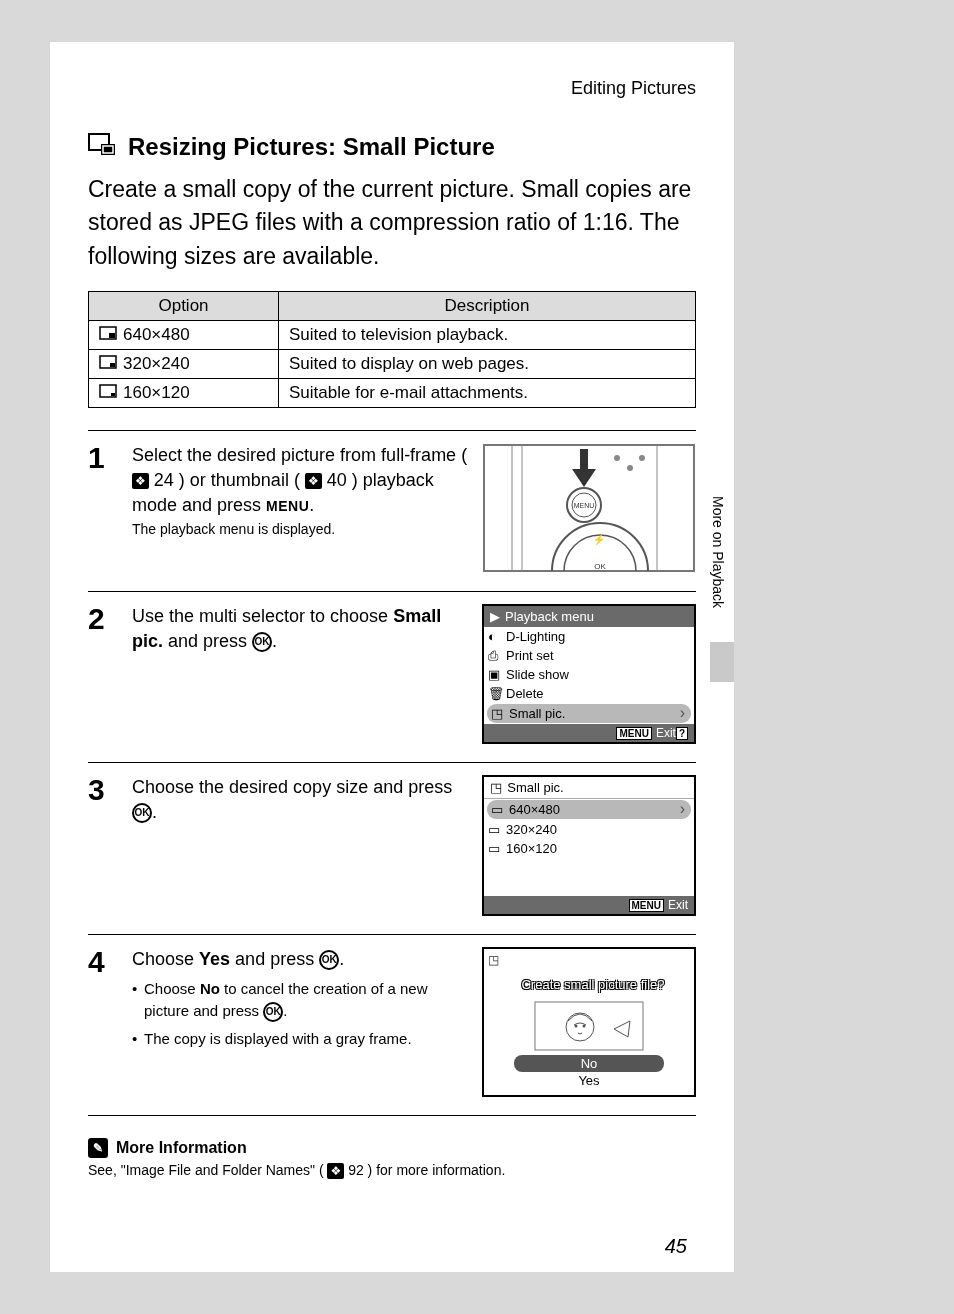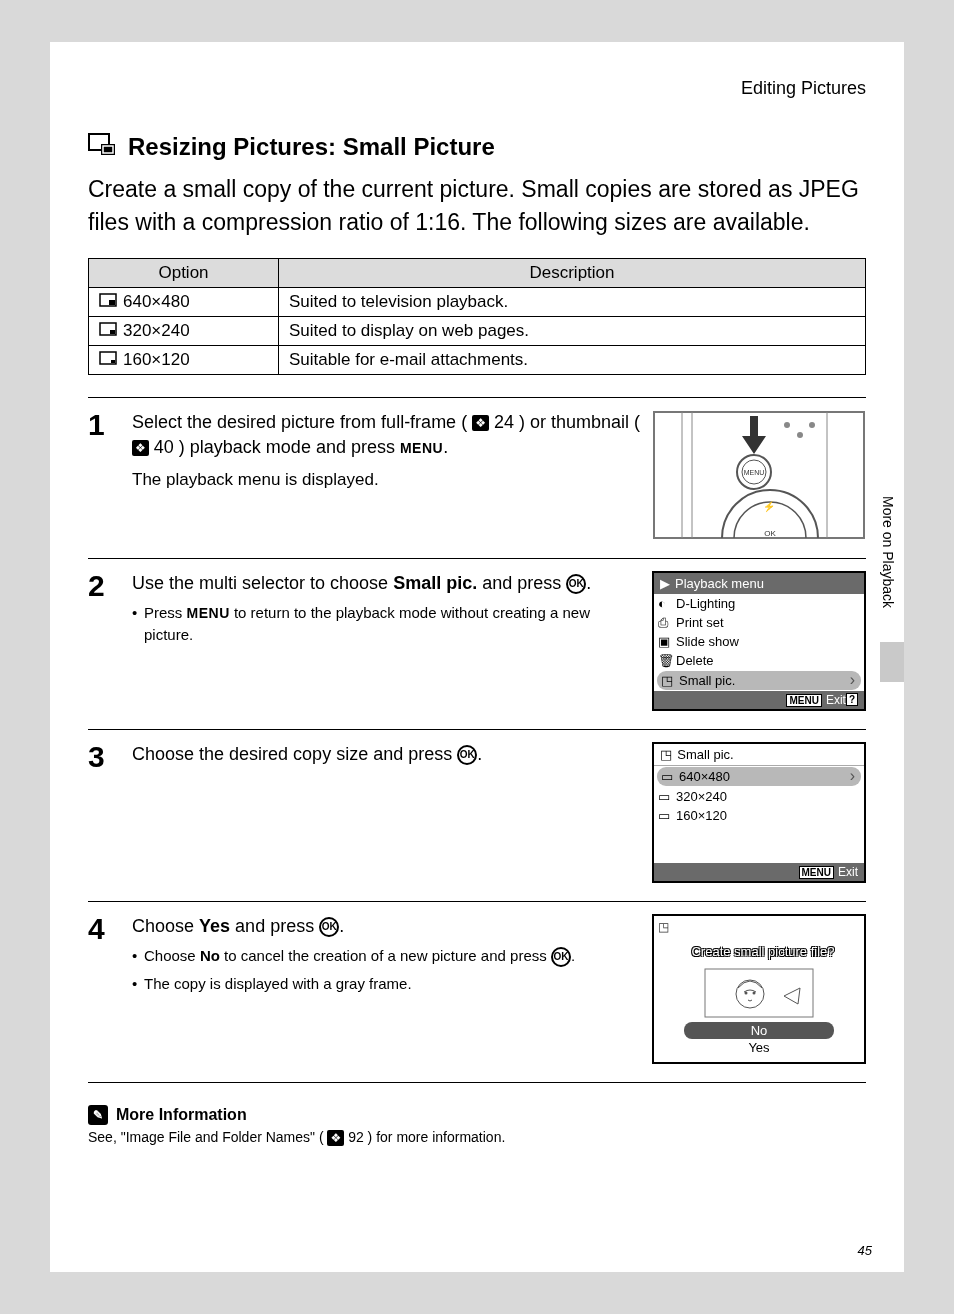--- a/index.html
+++ b/index.html
@@ -9,21 +9,21 @@
     width: 954px;
     height: 1314px;
     position: relative;
     overflow: hidden;
   }
   .page {
     background: #fff;
     position: absolute;
     left: 50px;
     top: 42px;
-    width: 854px;
+    width: 684px;
     height: 1230px;
     padding: 36px 38px 20px 38px;
   }
   .header-label {
     text-align: right;
     font-size: 18px;
     color: #000;
     margin-bottom: 34px;
   }
   .title-row {
@@ -84,23 +84,22 @@
     flex: 1;
     display: flex;
     gap: 10px;
   }
   .step-text {
     flex: 1;
     font-size: 18px;
     line-height: 1.4;
   }
   .step-sub {
-    font-size: 17px;
-    color: #000;
-    margin-top: 8px;
+    font-size: 14px;
+    color: #000;
     line-height: 1.45;
   }
   .step-bullet {
     font-size: 15px;
     margin-top: 6px;
     padding-left: 12px;
     position: relative;
     line-height: 1.45;
   }
   .step-bullet::before {
@@ -295,24 +294,24 @@
     width: 20px; height: 20px;
     background: #000;
     color: #fff;
     border-radius: 3px;
     align-items: center;
     justify-content: center;
     font-size: 12px;
   }
   .page-num {
     position: absolute;
-    right: 32px;
+    right: 47px;
     bottom: 14px;
     font-style: italic;
-    font-size: 13px;
+    font-size: 20px;
   }
   .mini-rect-icon { display:inline-block; vertical-align:middle; }
 </style>
 </head>
 <body>
 
 <div class="page">
 
   <div class="header-label">Editing Pictures</div>
 
@@ -416,25 +415,20 @@
   </div>
 
   <div class="step-block">
     <div class="step-num">2</div>
     <div class="step-body">
       <div class="step-text">
         <span>Use the multi selector to choose </span>
         <span class="bold">Small pic.</span>
         <span> and press </span>
         <span class="ok-badge">OK</span><span>.</span>
-        <div class="step-bullet">
-          <span>Press </span>
-          <span class="menu-badge">MENU</span>
-          <span> to return to the playback mode without creating a new picture.</span>
-        </div>
       </div>
       <div class="illus">
         <div class="lcd">
           <div class="lcd-title">
             <span>▶</span>
             <span>Playback menu</span>
           </div>
           <div class="lcd-items">
             <div class="lcd-item"><span class="mini-icon">◐</span><span>D-Lighting</span></div>
             <div class="lcd-item"><span class="mini-icon">⎙</span><span>Print set</span></div>

